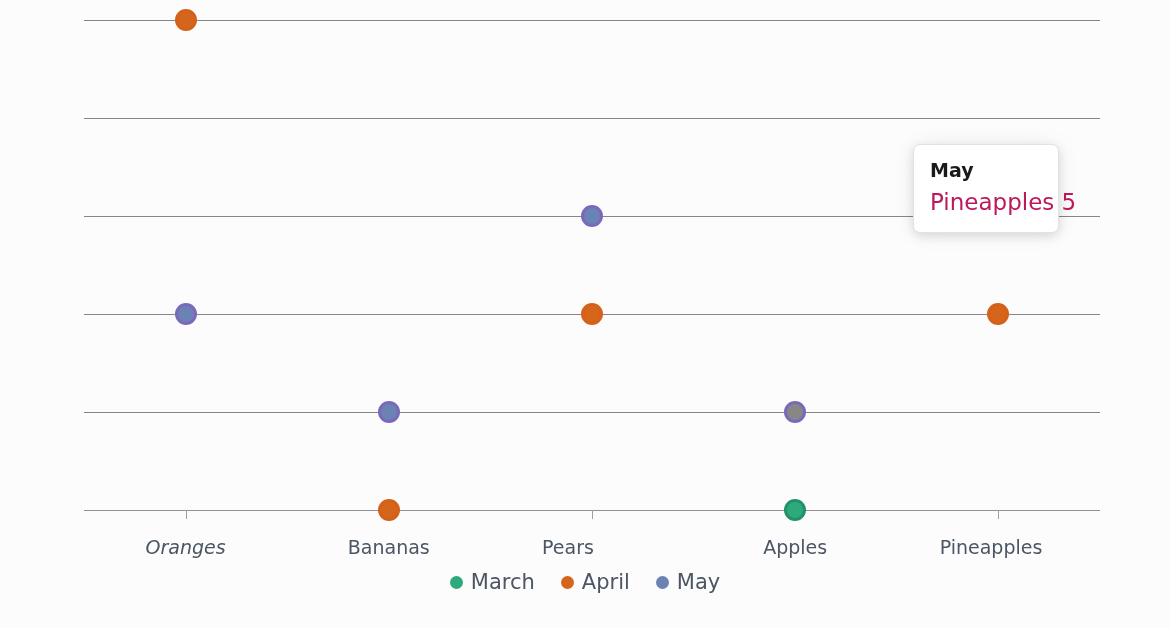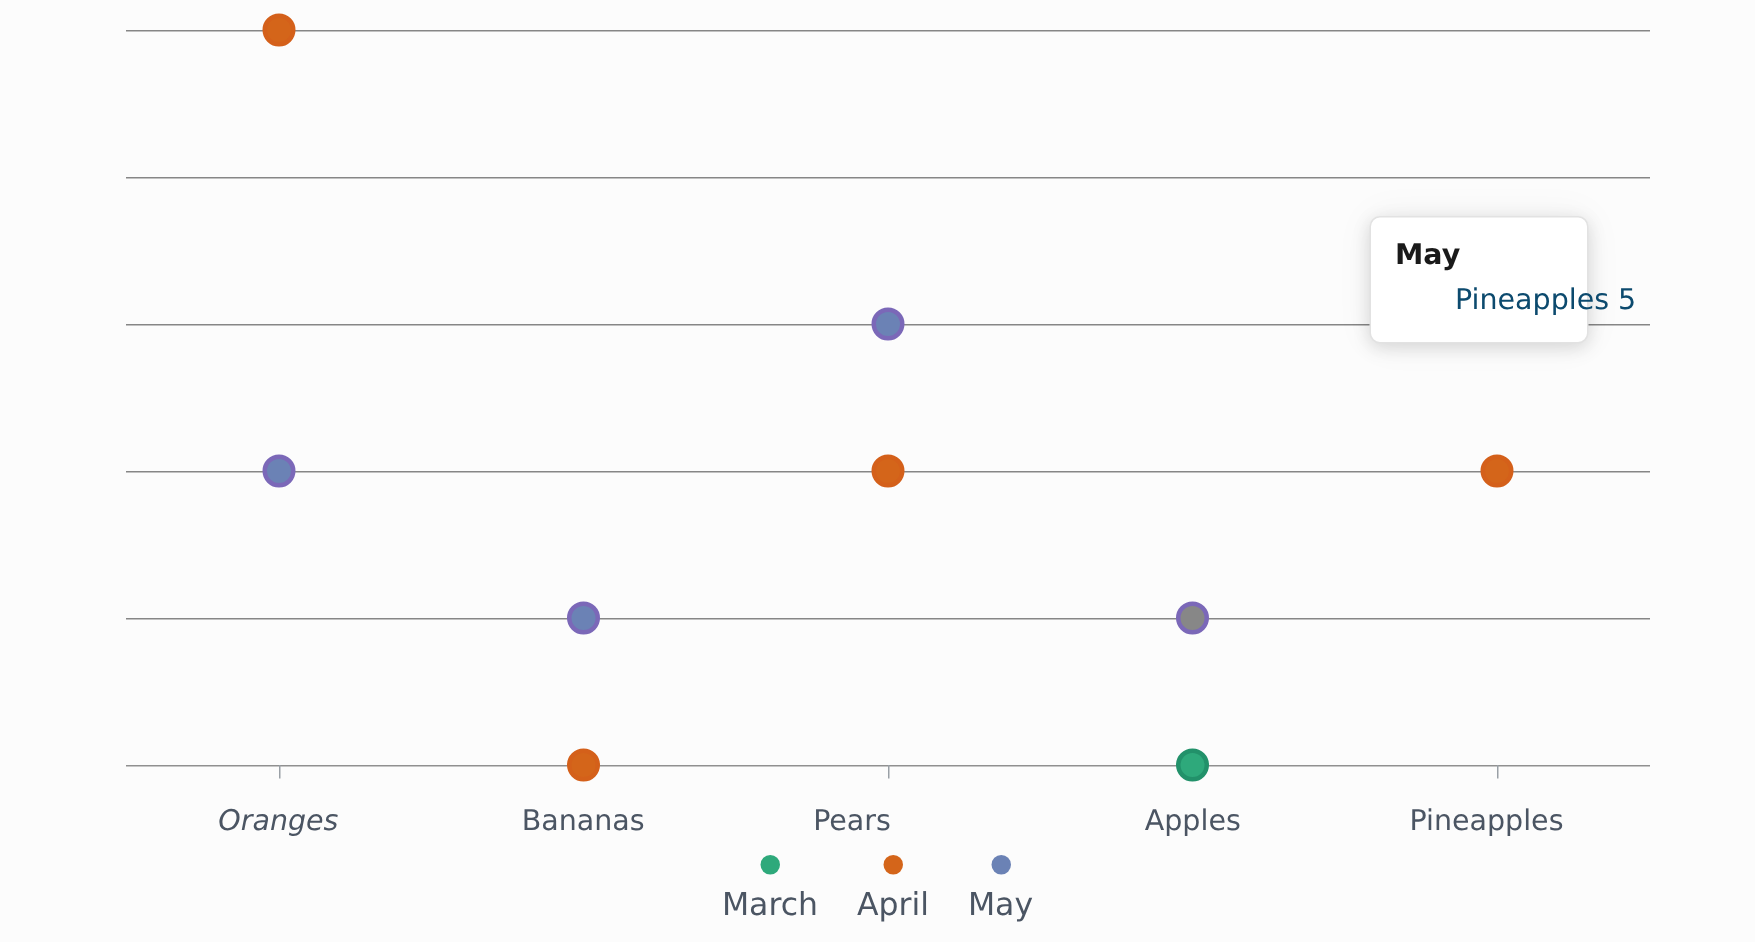--- a/index.html
+++ b/index.html
@@ -101,43 +101,41 @@
     z-index: 30;
   }
   #tooltip .tt-title {
     font-size: 19px;
     font-weight: bold;
     color: #1a1a1a;
     line-height: 1.25;
     margin-bottom: 6px;
   }
   #tooltip .tt-body {
-    font-size: 19px;
-    color: #0c4a6e;
+    font-size: 23px;
+    color: #be185d;
     line-height: 1.2;
     white-space: nowrap;
-    margin-left: 40px;
   }
 
   
   #legend {
     position: absolute;
     left: 0;
     top: 570px;
     width: 1170px;
     display: flex;
     justify-content: center;
     align-items: center;
     gap: 26px;
   }
   .legend-item {
     display: flex;
     align-items: center;
     gap: 8px;
-    flex-direction: column;
   }
   .legend-swatch {
     width: 13px;
     height: 13px;
     border-radius: 50%;
     flex: 0 0 auto;
   }
   .legend-label {
     font-size: 21px;
     color: #4b5563;

